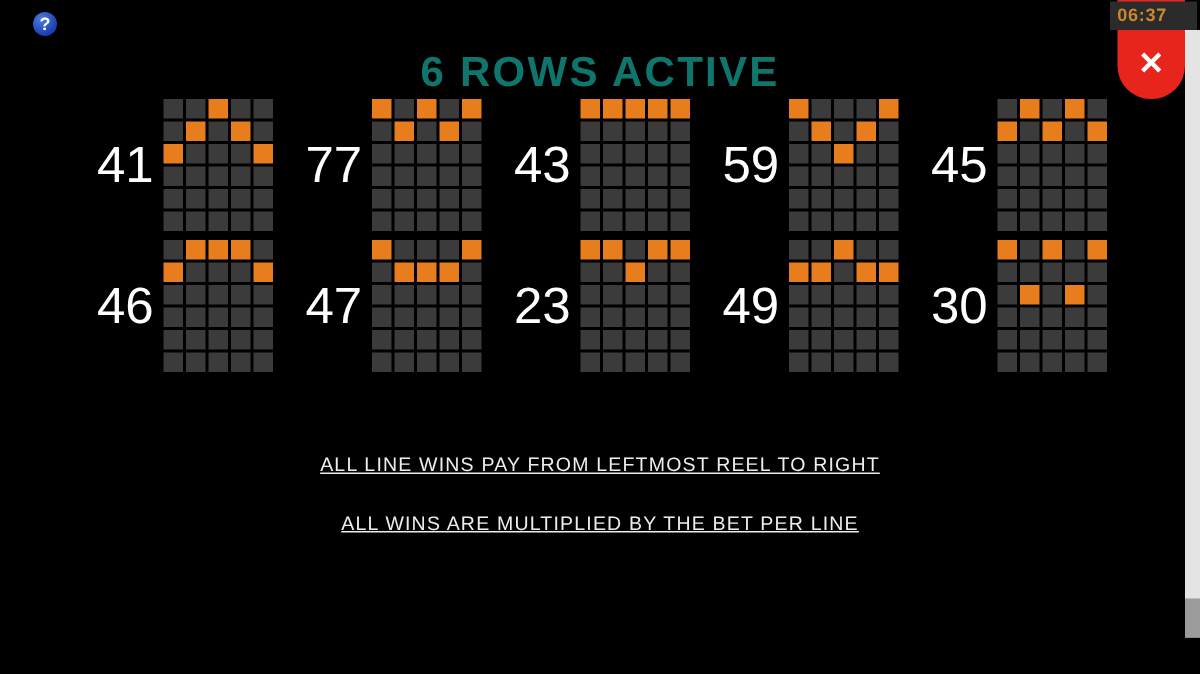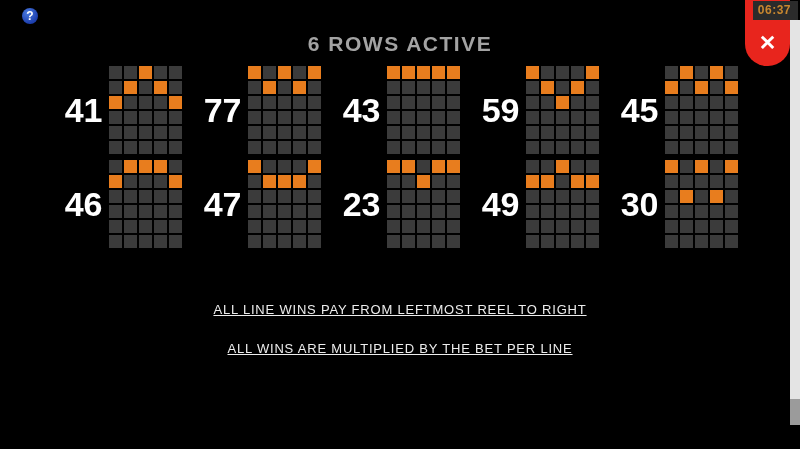--- a/index.html
+++ b/index.html
@@ -35,53 +35,53 @@
     color: #fff; font-size: 21px; font-weight: bold;
     margin-bottom: 13px; line-height: 1;
   }
 
   
   .timer {
     position: absolute; right: 2px; top: 1px;
     background: var(--timer-bg, #2b2b2b);
     color: var(--timer-text, #c9872f);
     font-size: 12px; font-weight: bold;
-    padding: 2px 7px 3px 5px;
+    padding: 2px 20px 3px 5px;
     letter-spacing: 0.5px;
   }
 
   
   .scrollbar {
     position: absolute; right: 0; top: 20px;
     width: 10px; height: 405px;
     background: var(--scrollbar-track, #e4e4e4);
   }
   .scrollbar .thumb {
     position: absolute; bottom: 0; left: 0;
     width: 10px; height: 26px;
     background: var(--scrollbar-thumb, #9b9b9b);
   }
 
   .title {
     position: absolute; top: 32px; left: 0; right: 0;
     text-align: center;
-    color: #a3a3a3; font-size: 21px; font-weight: bold;
+    color: #0f766e; font-size: 28px; font-weight: bold;
     letter-spacing: 1.5px;
   }
 
   .paylines {
     position: absolute; top: 66px; left: 0; right: 0;
   }
   .paylines .row {
     display: flex; justify-content: center; align-items: center;
     gap: 20px; margin-bottom: 6px;
   }
   .payline { display: flex; align-items: center; gap: 6px; }
   .payline .num {
-    color: #fff; font-size: 34px; font-weight: bold;
+    color: #fff; font-size: 34px; font-weight: normal;
     min-width: 40px; text-align: right; line-height: 1;
   }
   .payline .grid {
     display: grid;
     grid-template-columns: repeat(5, 13px);
     grid-auto-rows: 13px;
     gap: 2px;
   }
   .cell { background: var(--cell-off, #3b3b3b); }
   .cell.on { background: var(--cell-on, #e87d1e); }

